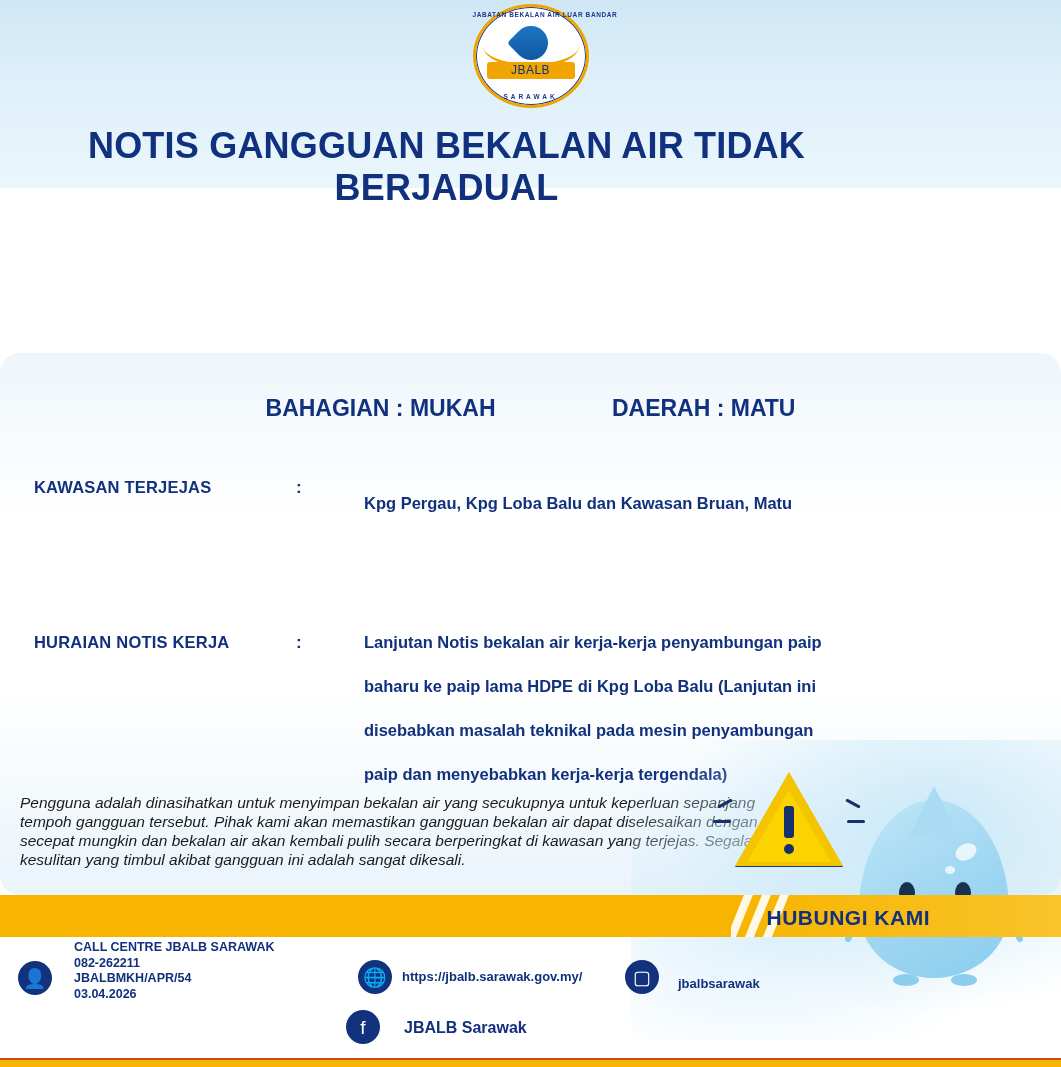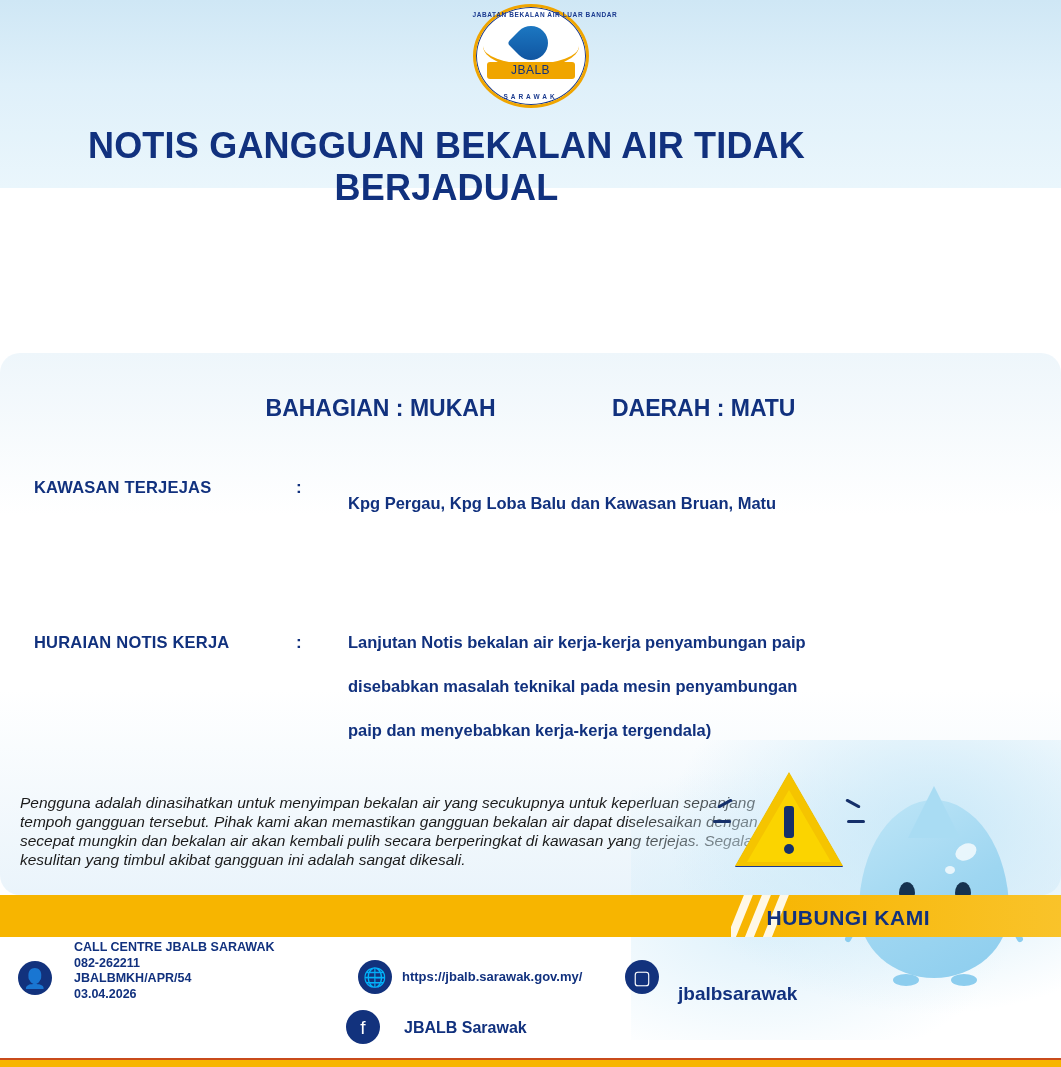--- a/index.html
+++ b/index.html
@@ -157,21 +157,21 @@
   }
   .field .colon {
     position: absolute;
     left: 262px; top: 0;
     font-size: 17px;
     font-weight: bold;
     color: #11317e;
   }
   .field .value {
     position: absolute;
-    left: 314px; top: 0;
+    left: 330px; top: 0;
     width: 640px;
     font-size: 16.5px;
     font-weight: bold;
     color: #11317e;
     line-height: 44px;
   }
   #field-kawasan { top: 125px; }
   #field-kawasan .value { top: 14px; line-height: 22px; }
   #field-huraian { top: 280px; }
   #field-huraian .value { top: -13px; }
@@ -387,21 +387,21 @@
     color: #11317e;
     line-height: 15.5px;
   }
   #icon-call { left: 18px; top: 21px; }
   #call-text { left: 74px; top: 0px; }
   #icon-web { left: 358px; top: 20px; }
   #web-text { left: 402px; top: 29px; font-size: 13px; }
   #icon-fb { left: 346px; top: 70px; }
   #fb-text { left: 404px; top: 80px; font-size: 16px; }
   #icon-ig { left: 625px; top: 20px; }
-  #ig-text { left: 678px; top: 46px; font-size: 19px; }
+  #ig-text { left: 678px; top: 36px; font-size: 13px; }
 
   .footer-rule {
     position: absolute;
     bottom: 0; left: 0;
     width: 1061px;
     height: 9px;
     background: #f7b500;
     border-top: 2px solid #c94b1b;
   }
 </style>
@@ -435,20 +435,21 @@
       <div class="label">KAWASAN TERJEJAS</div>
       <div class="colon">:</div>
       <div class="value">Kpg Pergau, Kpg Loba Balu dan Kawasan Bruan, Matu</div>
     </div>
 
     <div class="field" id="field-huraian">
       <div class="label">HURAIAN NOTIS KERJA</div>
       <div class="colon">:</div>
       <div class="value">
         <div>Lanjutan Notis bekalan air kerja-kerja penyambungan paip</div>
+        <div>baharu ke paip lama HDPE di Kpg Loba Balu (Lanjutan ini</div>
         <div>disebabkan masalah teknikal pada mesin penyambungan</div>
         <div>paip dan menyebabkan kerja-kerja tergendala)</div>
       </div>
     </div>
 
     <div class="disclaimer">Pengguna adalah dinasihatkan untuk menyimpan bekalan air yang secukupnya untuk keperluan sepanjang tempoh gangguan tersebut. Pihak kami akan memastikan gangguan bekalan air dapat diselesaikan dengan secepat mungkin dan bekalan air akan kembali pulih secara berperingkat di kawasan yang terjejas. Segala kesulitan yang timbul akibat gangguan ini adalah sangat dikesali.</div>
   </div>
 
   <div class="splash"></div>
 

